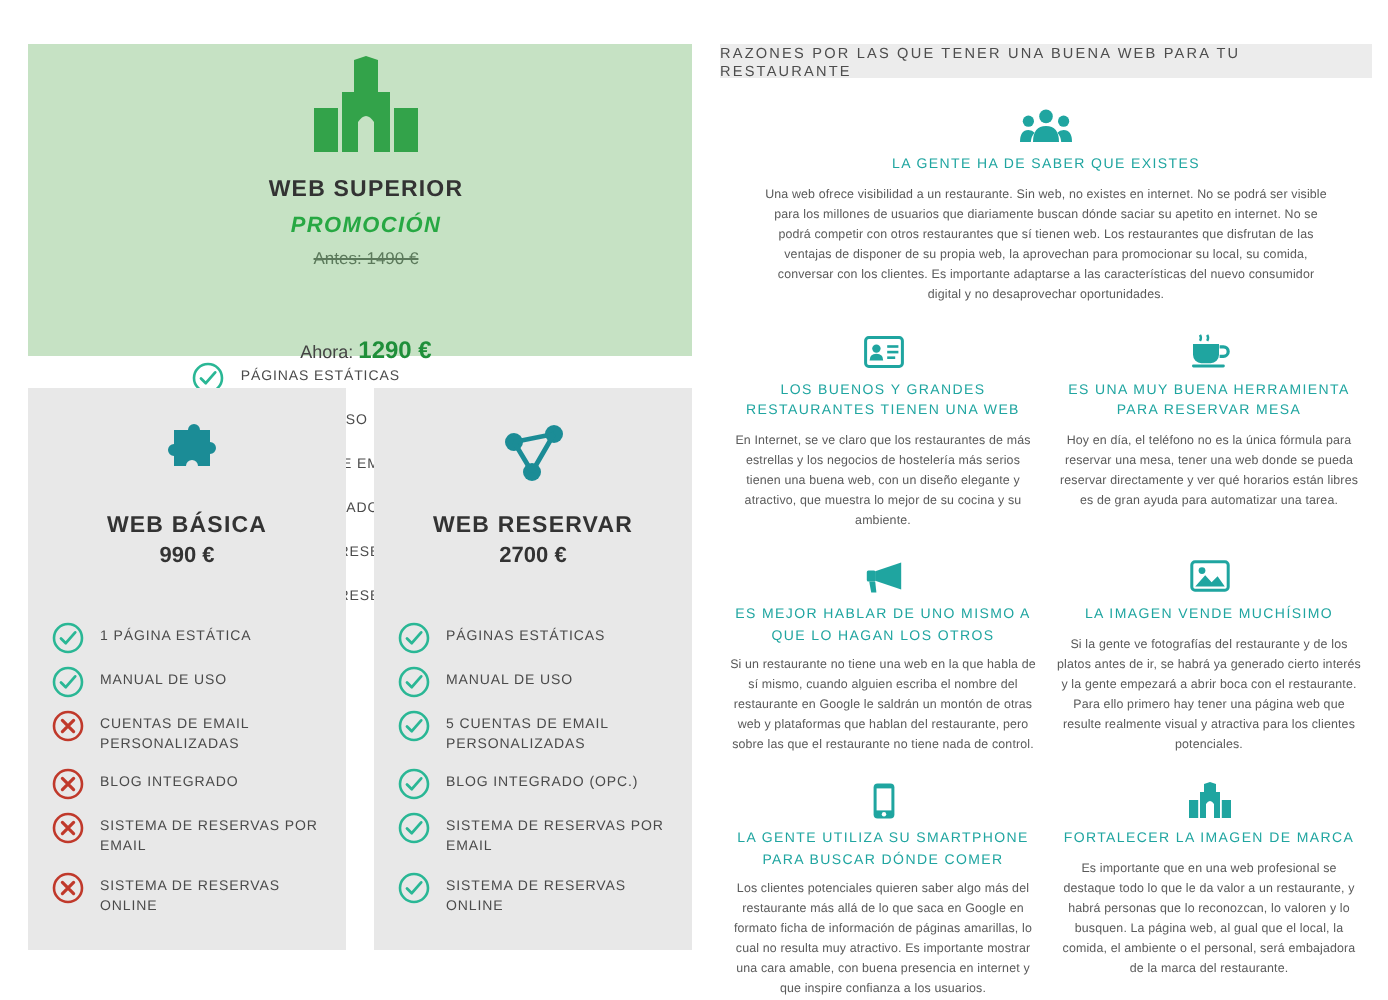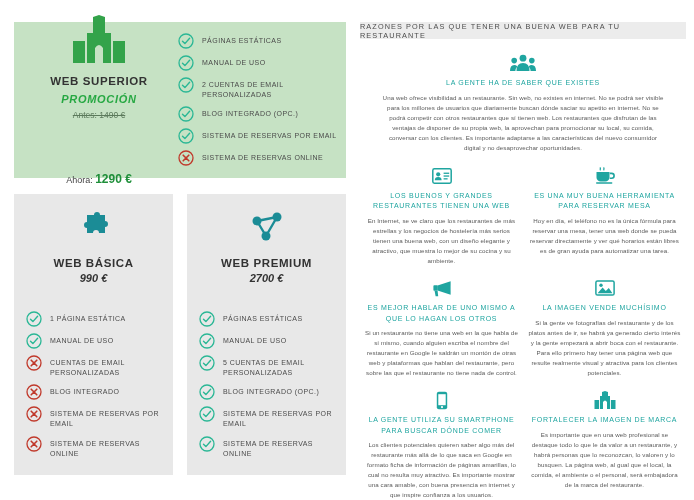--- a/index.html
+++ b/index.html
@@ -14,37 +14,38 @@
   
   .left-col { width: 360px; padding: 22px 14px 14px 14px; position: relative; }
 
   .card-superior {
     background: #c6e2c4;
     width: 100%;
     height: 156px;
     display: flex;
     align-items: center;
     padding: 6px 4px 6px 10px;
+    flex-direction: column;
   }
   .superior-left {
     width: 150px;
     display: flex; flex-direction: column; align-items: center; justify-content: center;
   }
   .superior-icon { margin-bottom: 8px; }
   .plan-title {
     font-size: 11.5px; font-weight: bold; letter-spacing: 0.6px;
     color: #333333; text-align: center; margin-bottom: 6px;
   }
   .promo-label {
     font-size: 11px; font-weight: bold; letter-spacing: 0.7px;
     color: #27a843; text-align: center; margin-bottom: 5px; font-style: italic;
   }
   .price-old {
     font-size: 8.5px; color: #5c7a5c; text-decoration: line-through;
-    text-align: center; margin-bottom: 20px;
+    text-align: center; margin-bottom: 2px;
   }
   .price-new { font-size: 9px; color: #444; text-align: center; margin-top: 32px; }
   .price-new b { font-size: 12px; color: #1f8f3a; }
 
   .superior-feats { flex: 1; padding-left: 4px; }
 
   .feat-row { display: flex; align-items: flex-start; margin-bottom: 7px; }
   .feat-row:last-child { margin-bottom: 0; }
   .feat-icon { width: 16px; height: 16px; flex: 0 0 16px; margin-right: 8px; margin-top: -1px; }
   .feat-text {
@@ -52,21 +53,21 @@
     line-height: 1.45; text-transform: uppercase; padding-top: 2px;
   }
 
   .bottom-cards { display: flex; gap: 14px; margin-top: 16px; }
   .card-plain {
     background: #e8e8e8; width: 165px; padding: 14px 10px 16px 10px;
     display: flex; flex-direction: column; align-items: center;
   }
   .card-plain .plan-icon { margin-bottom: 9px; height: 40px; display: flex; align-items: center; }
   .card-plain .plan-title { margin-bottom: 3px; }
-  .plan-price { font-size: 11px; font-weight: bold; color: #333; margin-bottom: 28px; font-style: italic; }
+  .plan-price { font-size: 11px; font-weight: bold; color: #333; margin-bottom: 28px; }
   .plain-feats { width: 100%; padding-left: 2px; }
 
   
   .right-col {
     width: 334px; padding: 22px 8px 10px 0px; position: relative;
   }
   .reasons-header {
     background: #ececec; height: 17px; display: flex;
     align-items: center; justify-content: center; margin-bottom: 13px;
   }
@@ -216,21 +217,21 @@
 
       <div class="card-plain">
         <div class="plan-icon">
           <svg width="34" height="34" viewBox="0 0 34 34">
             <circle cx="7" cy="10" r="4.5" fill="#1b8c96"></circle>
             <circle cx="27" cy="6" r="4.5" fill="#1b8c96"></circle>
             <circle cx="16" cy="25" r="4.5" fill="#1b8c96"></circle>
             <path stroke="#1b8c96" stroke-width="2.4" fill="none" d="M7 10 L27 6 M7 10 L16 25 M27 6 L16 25"></path>
           </svg>
         </div>
-        <div class="plan-title">WEB PREMIUM</div>
+        <div class="plan-title">WEB RESERVAR</div>
         <div class="plan-price">2700 €</div>
         <div class="plain-feats" id="feats-2">
             <div class="feat-row">
               <span class="feat-icon"><svg width="16" height="16" viewBox="0 0 16 16">
                   <circle cx="8" cy="8" r="7" fill="none" stroke="#2ab795" stroke-width="1.3"></circle>
                   <path d="M4.5 8.2 L6.9 10.6 L11.6 5.2" fill="none" stroke="#2ab795" stroke-width="1.4" stroke-linecap="round" stroke-linejoin="round"></path>
                 </svg></span>
               <span class="feat-text">PÁGINAS ESTÁTICAS</span>
             </div>
             <div class="feat-row">

